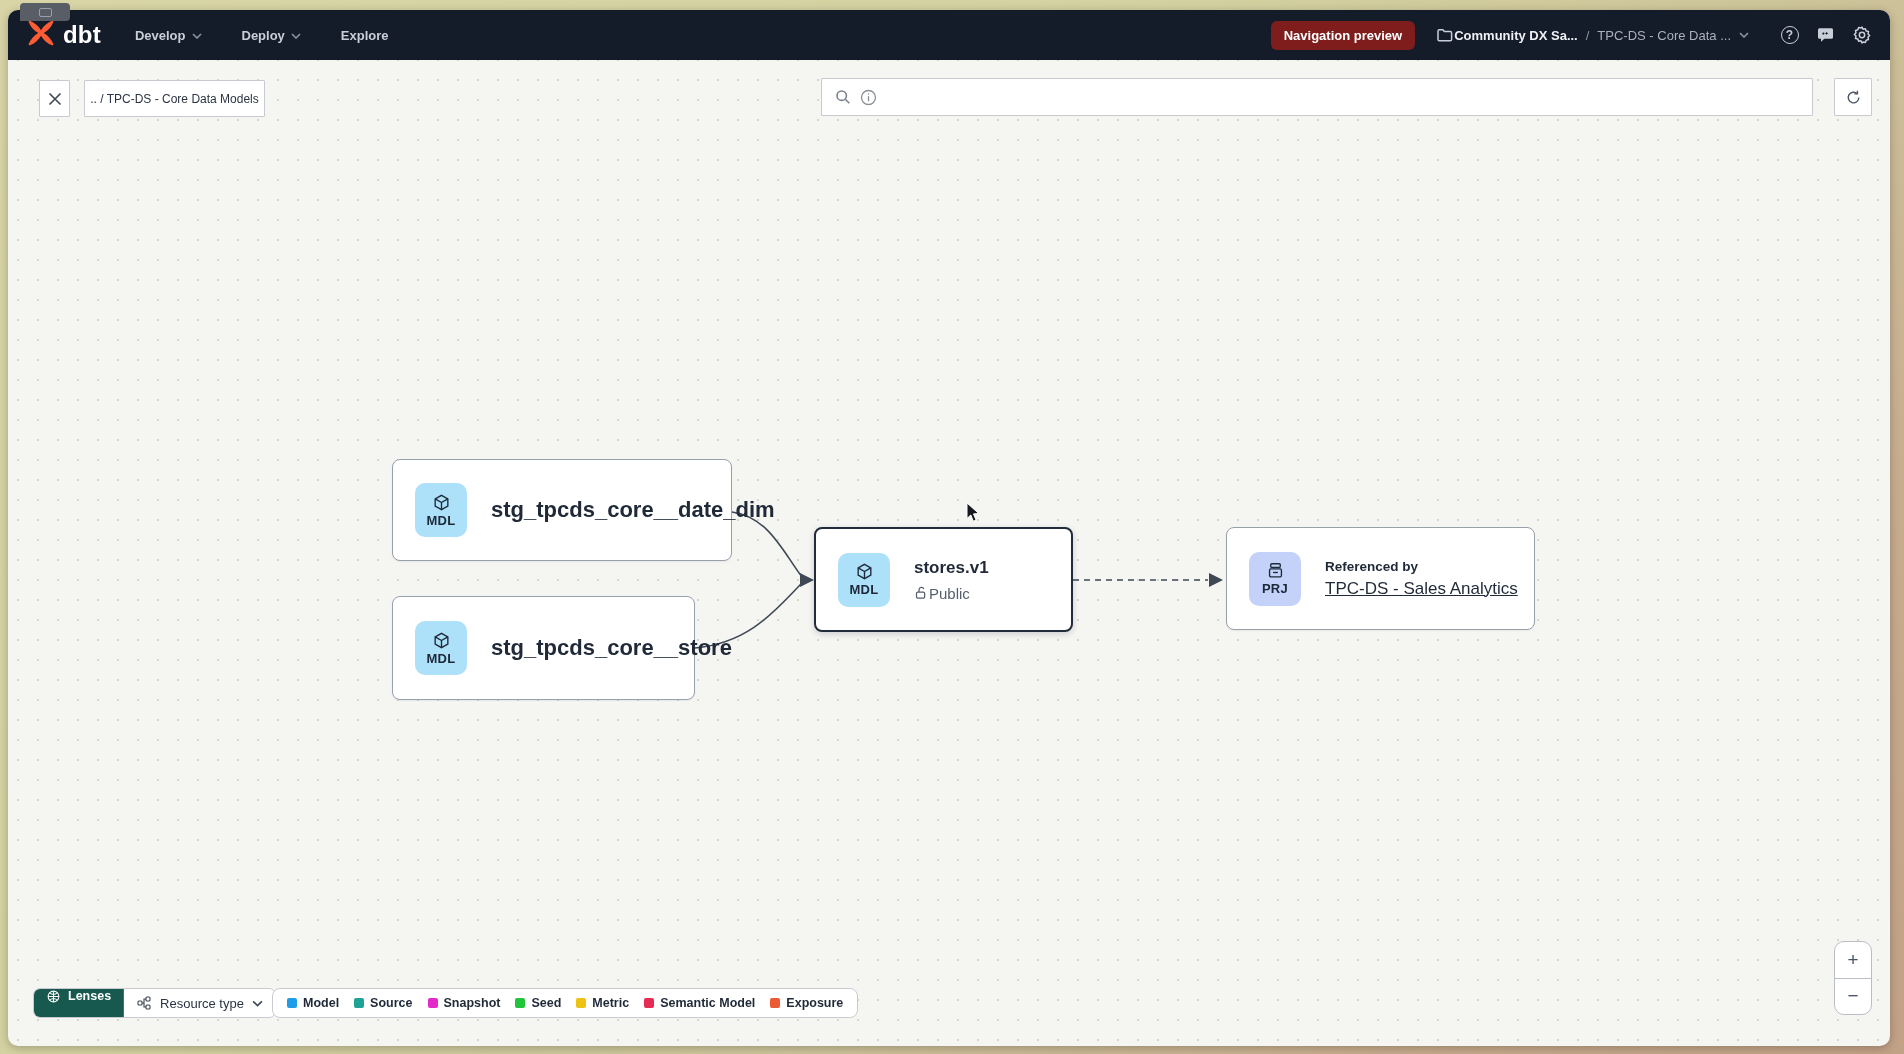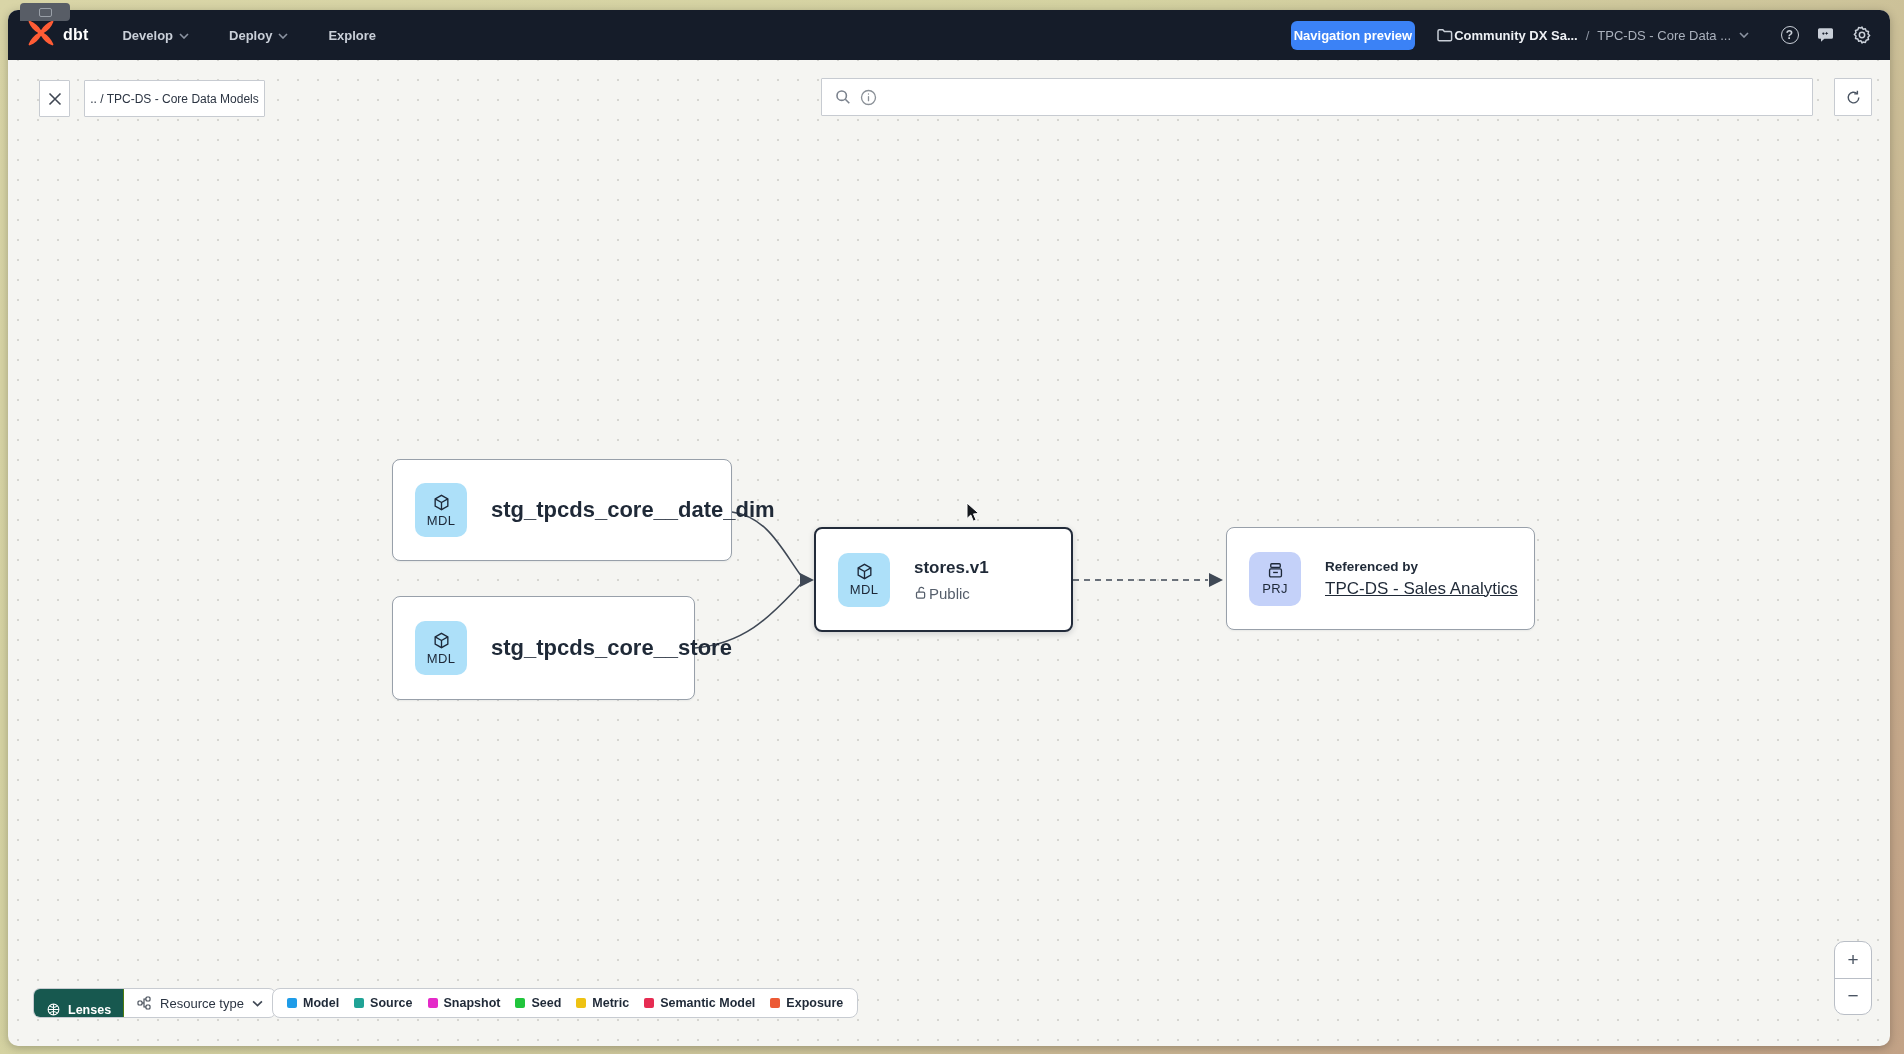--- a/index.html
+++ b/index.html
@@ -14,27 +14,27 @@
 
   .window { position:absolute; left:8px; top:10px; width:1882px; height:1036px;
     border-radius:10px; overflow:hidden; background:#f5f5f2;
     background-image:radial-gradient(circle,#d6d6d1 1.1px,transparent 1.1px);
     background-size:20px 20px; box-shadow:0 2px 10px rgba(0,0,0,.25); }
 
   
   .navbar { position:absolute; left:0; top:0; width:100%; height:50px; background:#151c29;
     display:flex; align-items:center; padding:0 18px; z-index:4; }
   .logo { display:flex; align-items:center; gap:7px; margin-right:34px; }
-  .logo-text { color:#fff; font-size:16px; font-weight:bold; letter-spacing:.2px; }
+  .logo-text { color:#fff; font-size:24px; font-weight:bold; letter-spacing:.2px; }
   .nav-menu { display:flex; align-items:center; gap:40px; }
   .nav-item { display:flex; align-items:center; gap:6px; color:#c9cfd8; font-size:13px; font-weight:bold; cursor:pointer; }
   .nav-item svg { margin-top:2px; }
   .nav-right { margin-left:auto; display:flex; align-items:center; gap:16px; }
-  .preview-badge { background:#3b82f6; color:#fff; font-size:13px; font-weight:bold;
-    padding:7px 3px; border-radius:6px; }
+  .preview-badge { background:#7f1d1d; color:#fff; font-size:13px; font-weight:bold;
+    padding:7px 13px; border-radius:6px; }
   .nb-breadcrumb { display:flex; align-items:center; gap:8px; margin-left:6px; }
   .nb-account { color:#eef1f5; font-size:13px; font-weight:bold; display:flex; align-items:center; gap:1px; }
   .nb-sep { color:#8b93a1; font-size:13px; }
   .nb-project { color:#aab1bd; font-size:13px; }
   .nb-icons { display:flex; align-items:center; gap:15px; margin-left:14px; }
   .nb-icon { color:#c9cfd8; width:21px; height:21px; display:flex; align-items:center; justify-content:center; cursor:pointer; }
   .help-circle { width:18px; height:18px; border:1.7px solid #c9cfd8; border-radius:50%;
     display:flex; align-items:center; justify-content:center; font-size:12px; font-weight:bold; color:#c9cfd8; }
 
   
@@ -50,35 +50,35 @@
 
   
   .node { position:absolute; background:#fff; border:1px solid #98a0aa; border-radius:8px;
     display:flex; align-items:center; padding:0 20px 0 22px; gap:24px; cursor:pointer;
     box-shadow:0 1px 2px rgba(20,28,45,.06); }
   .node.selected { border:2px solid #222b3a; box-shadow:0 2px 6px rgba(20,28,45,.18); }
   .badge { width:52px; height:54px; border-radius:10px; display:flex; flex-direction:column;
     align-items:center; justify-content:center; gap:1px; flex:0 0 auto; }
   .badge-mdl { background:#ade0f9; }
   .badge-prj { background:#c4d1f9; }
-  .badge span { font-size:13px; font-weight:normal; color:#1d2838; letter-spacing:.3px; }
+  .badge span { font-size:13px; font-weight:bold; color:#1d2838; letter-spacing:.3px; }
   .node-label { font-size:22px; font-weight:600; color:#1f2937; white-space:nowrap; }
   .node-title { font-size:17px; font-weight:600; color:#1f2937; }
   .node-sub { display:flex; align-items:center; margin-top:7px; color:#555e6b; font-size:15px; }
   .node-kicker { font-size:13.5px; font-weight:600; color:#1f2937; }
   .node-big { font-size:17px; font-weight:500; color:#1f2937; margin-top:5px; white-space:nowrap;text-decoration:underline; }
 
   .edges { position:absolute; left:0; top:0; width:1882px; height:1036px; pointer-events:none; }
 
   .cursor { position:absolute; left:955px; top:492px; z-index:6; pointer-events:none; }
 
   
   .combo-pill { position:absolute; left:25px; top:978px; height:30px; display:flex;
     border:1px solid #c7cbd1; border-radius:7px; overflow:hidden; background:#fff; }
-  .lenses-seg { background:#17584f; color:#fff; display:flex; align-items:flex-end; gap:7px;
+  .lenses-seg { background:#17584f; color:#fff; display:flex; align-items:flex-start; gap:7px;
     padding:0 12px; font-size:12.5px; font-weight:bold; cursor:pointer; }
   .restype-seg { display:flex; align-items:center; gap:8px; padding:0 12px; font-size:13px;
     color:#2b3442; cursor:pointer; border-left:1px solid #4d7c0f; }
   .legend-pill { position:absolute; left:264px; top:978px; height:30px; background:#fff;
     border:1px solid #c7cbd1; border-radius:8px; display:flex; align-items:center;
     gap:15px; padding:0 14px; }
   .legend-item { display:flex; align-items:center; gap:6px; font-size:12.5px; font-weight:600; color:#1f2937; }
   .swatch { width:10px; height:10px; border-radius:2px; }
 
   .zoom-ctl { position:absolute; left:1826px; top:931px; width:38px; height:74px;

